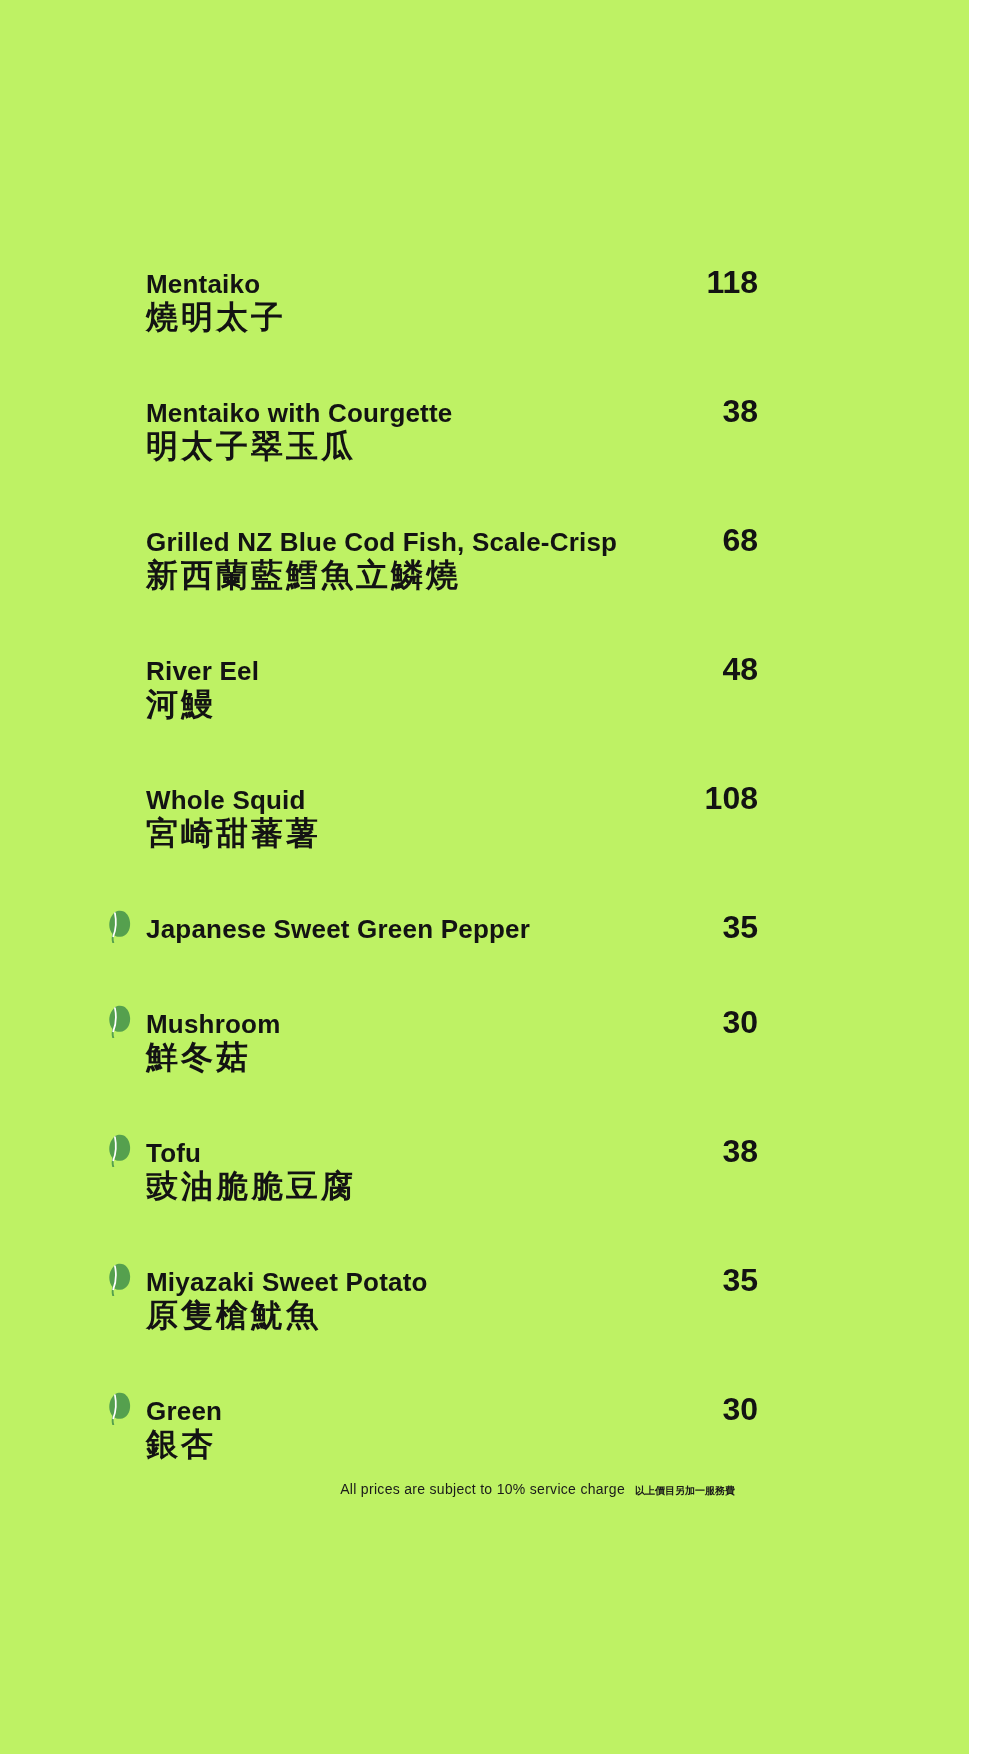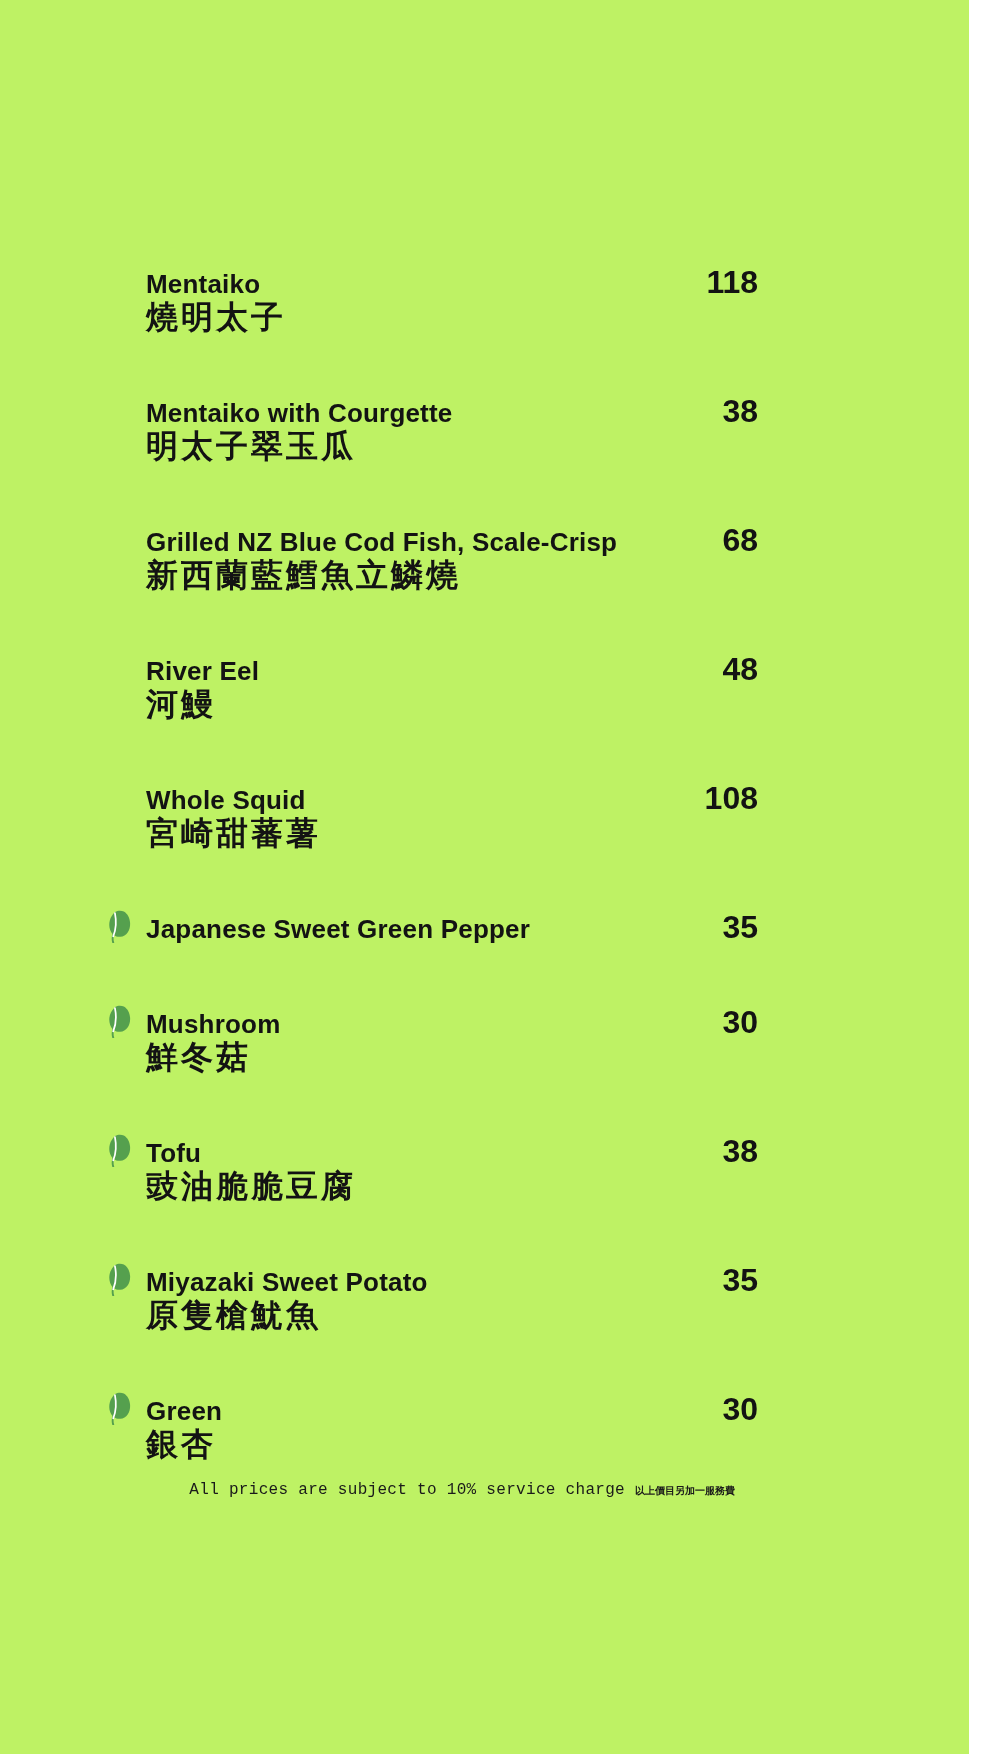--- a/index.html
+++ b/index.html
@@ -30,21 +30,21 @@
   .leaf {
     position: absolute; left: -40px; top: -1px; width: 27px; height: 33px;
     display: inline-block;
   }
   .leaf svg { display: block; width: 100%; height: 100%; }
 
   .footer {
     position: absolute; top: 1481px; right: 234px;
     display: flex; align-items: baseline; gap: 10px; white-space: nowrap;
   }
-  .footer-en { font-size: 16px; font-weight: 400; letter-spacing: 0.3px; color: #1a1a1a; font-family: Liberation Mono, monospace; }
+  .footer-en { font-size: 14px; font-weight: 400; letter-spacing: 0.3px; color: #1a1a1a; }
   .footer-zh { font-size: 10px; font-weight: 700; color: #1a1a1a; }
 </style>
 </head>
 <body>
 
 <div class="page">
   <div class="menu-list">
 
     <div class="menu-item">
       <div class="item-header">

